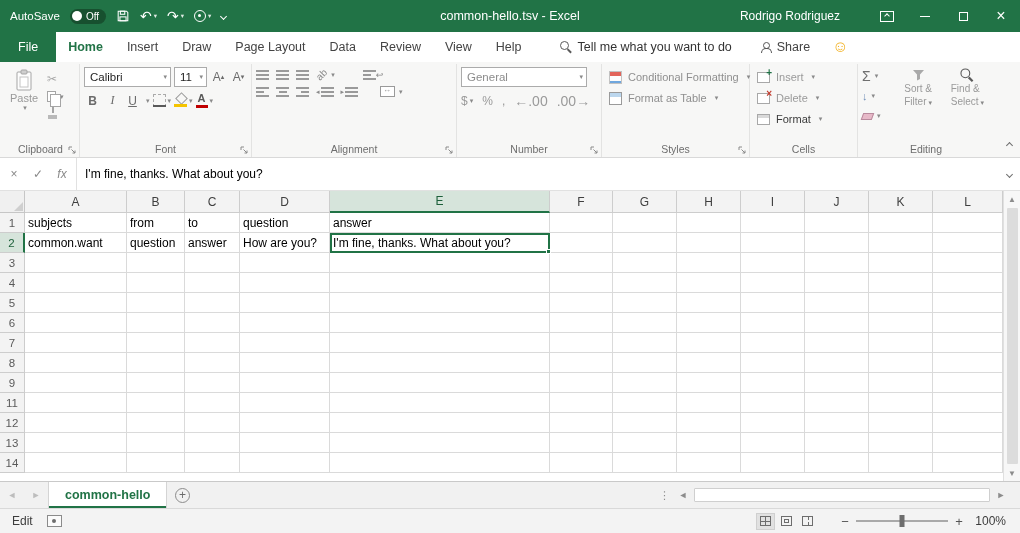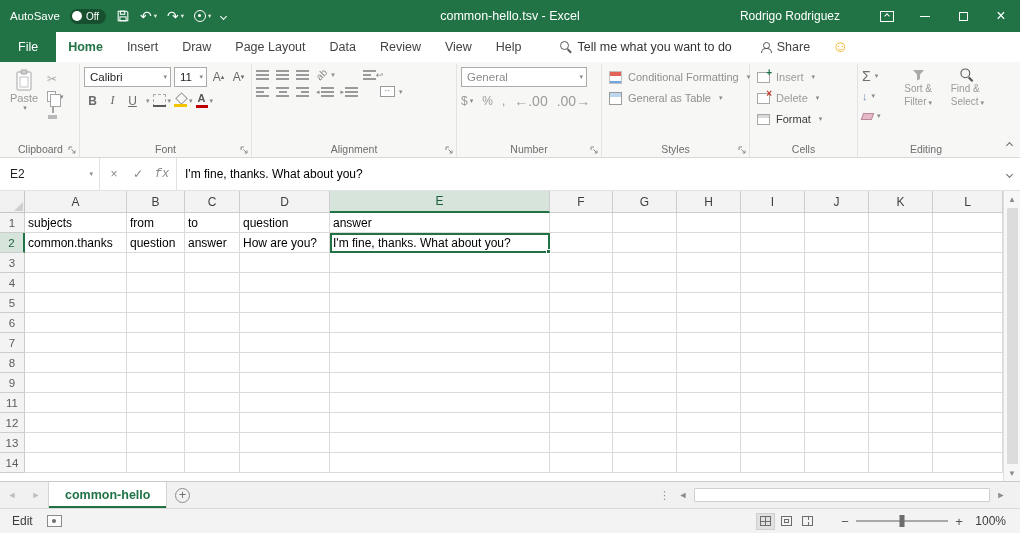--- a/index.html
+++ b/index.html
@@ -119,21 +119,21 @@
 .vlbl{font-size:10px;color:#9a9a9a;text-align:left;line-height:1.25}
 .mag.big{transform:scale(1.1)}
 .collapse{position:absolute;right:8px;bottom:5px;color:#6e6e6e;cursor:pointer}
 
 
 .formulabar{flex:0 0 33px;background:#fff;border-bottom:1px solid #e1e1e1;display:flex;align-items:stretch;font-size:12px}
 .namebox{width:100px;flex:0 0 100px;display:flex;align-items:center;padding:0 6px 0 10px;border-right:1px solid #e1e1e1;color:#222;cursor:pointer}
 .nb-caret{margin-left:auto;font-size:7px;color:#8a8a8a}
 .fbtns{display:flex;align-items:center;border-right:1px solid #e1e1e1;padding:0 2px}
 .fbtn2{width:24px;text-align:center;color:#8a8a8a;font-size:12px;cursor:pointer}
-.fxi{font-family:Liberation Mono, monospace;font-style:italic}
+.fxi{font-family:Liberation Sans, sans-serif;font-style:italic}
 .fcontent{flex:1;display:flex;align-items:center;padding-left:8px;color:#000;white-space:nowrap;overflow:hidden}
 .fchev{width:22px;display:flex;align-items:center;justify-content:center;color:#6e6e6e;cursor:pointer}
 
 
 .gridarea{flex:1;display:flex;overflow:hidden;background:#fff}
 .gridmain{flex:1;overflow:hidden;position:relative}
 .g-hrow{display:flex;height:22px}
 .g-corner{width:25px;flex:0 0 25px;background:#f0f0f0;border-right:1px solid #c6c6c6;border-bottom:1px solid #c6c6c6;position:relative;cursor:pointer}
 .corner-tri{position:absolute;right:1px;bottom:1px;width:0;height:0;border-left:9px solid transparent;border-bottom:9px solid #cfcfcf}
 .g-ch{flex:0 0 auto;display:flex;align-items:center;justify-content:center;font-size:12px;color:#3f3f3f;background:#f3f3f3;border-right:1px solid #cdcdcd;border-bottom:1px solid #cdcdcd;cursor:pointer}
@@ -470,21 +470,21 @@
 
     <div class="rgroup" style="width:148px">
       <div class="rcontent col" style="gap:1px">
         <span class="stylerow">
             <span class="cficon"></span>
             <span>Conditional Formatting</span>
             <span class="caret">▾</span>
           </span>
         <span class="stylerow">
             <span class="tblicon"></span>
-            <span>General as Table</span>
+            <span>Format as Table</span>
             <span class="caret">▾</span>
           </span>
       </div>
       <div class="glabel"><span>Styles</span></div>
       <span class="launcher"><svg width="8" height="8" viewBox="0 0 8 8">
             <path d="M1 1h3M1 1v3M3.5 3.5L7 7M7 4.5V7H4.5" stroke="#8a8a8a" fill="none"></path>
           </svg></span>
     </div>
 
     <div class="rgroup" style="width:108px">
@@ -535,24 +535,20 @@
           <span class="vlbl"><span>Find &amp;</span><br><span>Select</span><span class="caret">▾</span></span>
         </div>
       </div>
       <div class="glabel"><span>Editing</span></div>
     </div>
 
     <span class="collapse"><span class="chev up"></span></span>
   </div>
 
   <div class="formulabar">
-    <span class="namebox">
-        <span>E2</span>
-        <span class="nb-caret">▾</span>
-      </span>
     <span class="fbtns">
       <span class="fbtn2"><span>×</span></span>
       <span class="fbtn2"><span>✓</span></span>
       <span class="fbtn2 fxi">fx</span>
     </span>
     <span class="fcontent">I'm fine, thanks. What about you?</span>
     <span class="fchev">
         <span class="chev"></span>
       </span>
   </div>
@@ -586,21 +582,21 @@
           <div class="g-cell" style="width: 63px;"></div>
           <div class="g-cell" style="width: 64px;"></div>
           <div class="g-cell" style="width: 64px;"></div>
           <div class="g-cell" style="width: 64px;"></div>
           <div class="g-cell" style="width: 64px;"></div>
           <div class="g-cell" style="width: 64px;"></div>
           <div class="g-cell" style="width: 70px;"></div>
         </div>
         <div class="g-row">
           <div class="g-rh active">2</div>
-          <div class="g-cell" style="width: 102px;">common.thanks</div>
+          <div class="g-cell" style="width: 102px;">common.want</div>
           <div class="g-cell" style="width: 58px;">question</div>
           <div class="g-cell" style="width: 55px;">answer</div>
           <div class="g-cell" style="width: 90px;">How are you?</div>
           <div class="g-cell selected" style="width: 220px;">I'm fine, thanks. What about you?<span class="fill-handle"></span></div>
           <div class="g-cell" style="width: 63px;"></div>
           <div class="g-cell" style="width: 64px;"></div>
           <div class="g-cell" style="width: 64px;"></div>
           <div class="g-cell" style="width: 64px;"></div>
           <div class="g-cell" style="width: 64px;"></div>
           <div class="g-cell" style="width: 64px;"></div>

